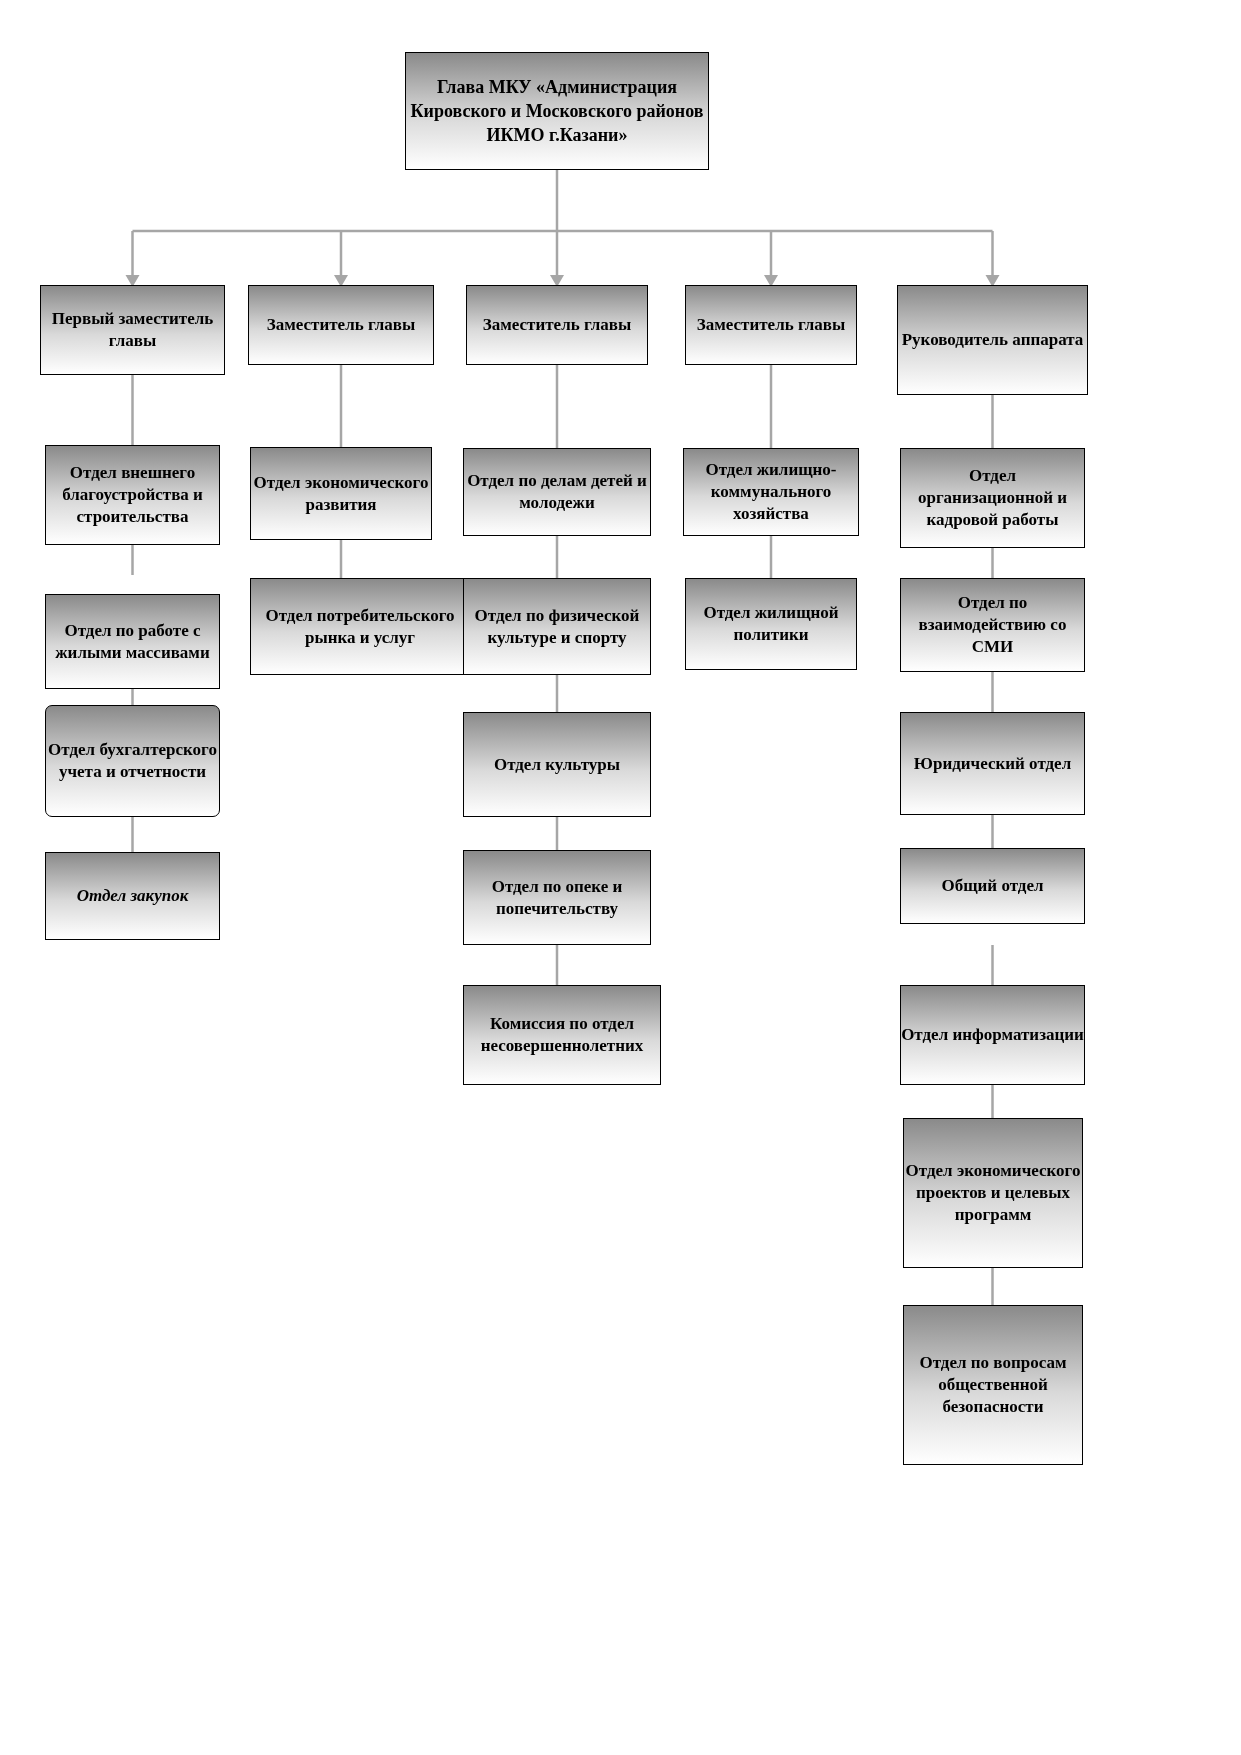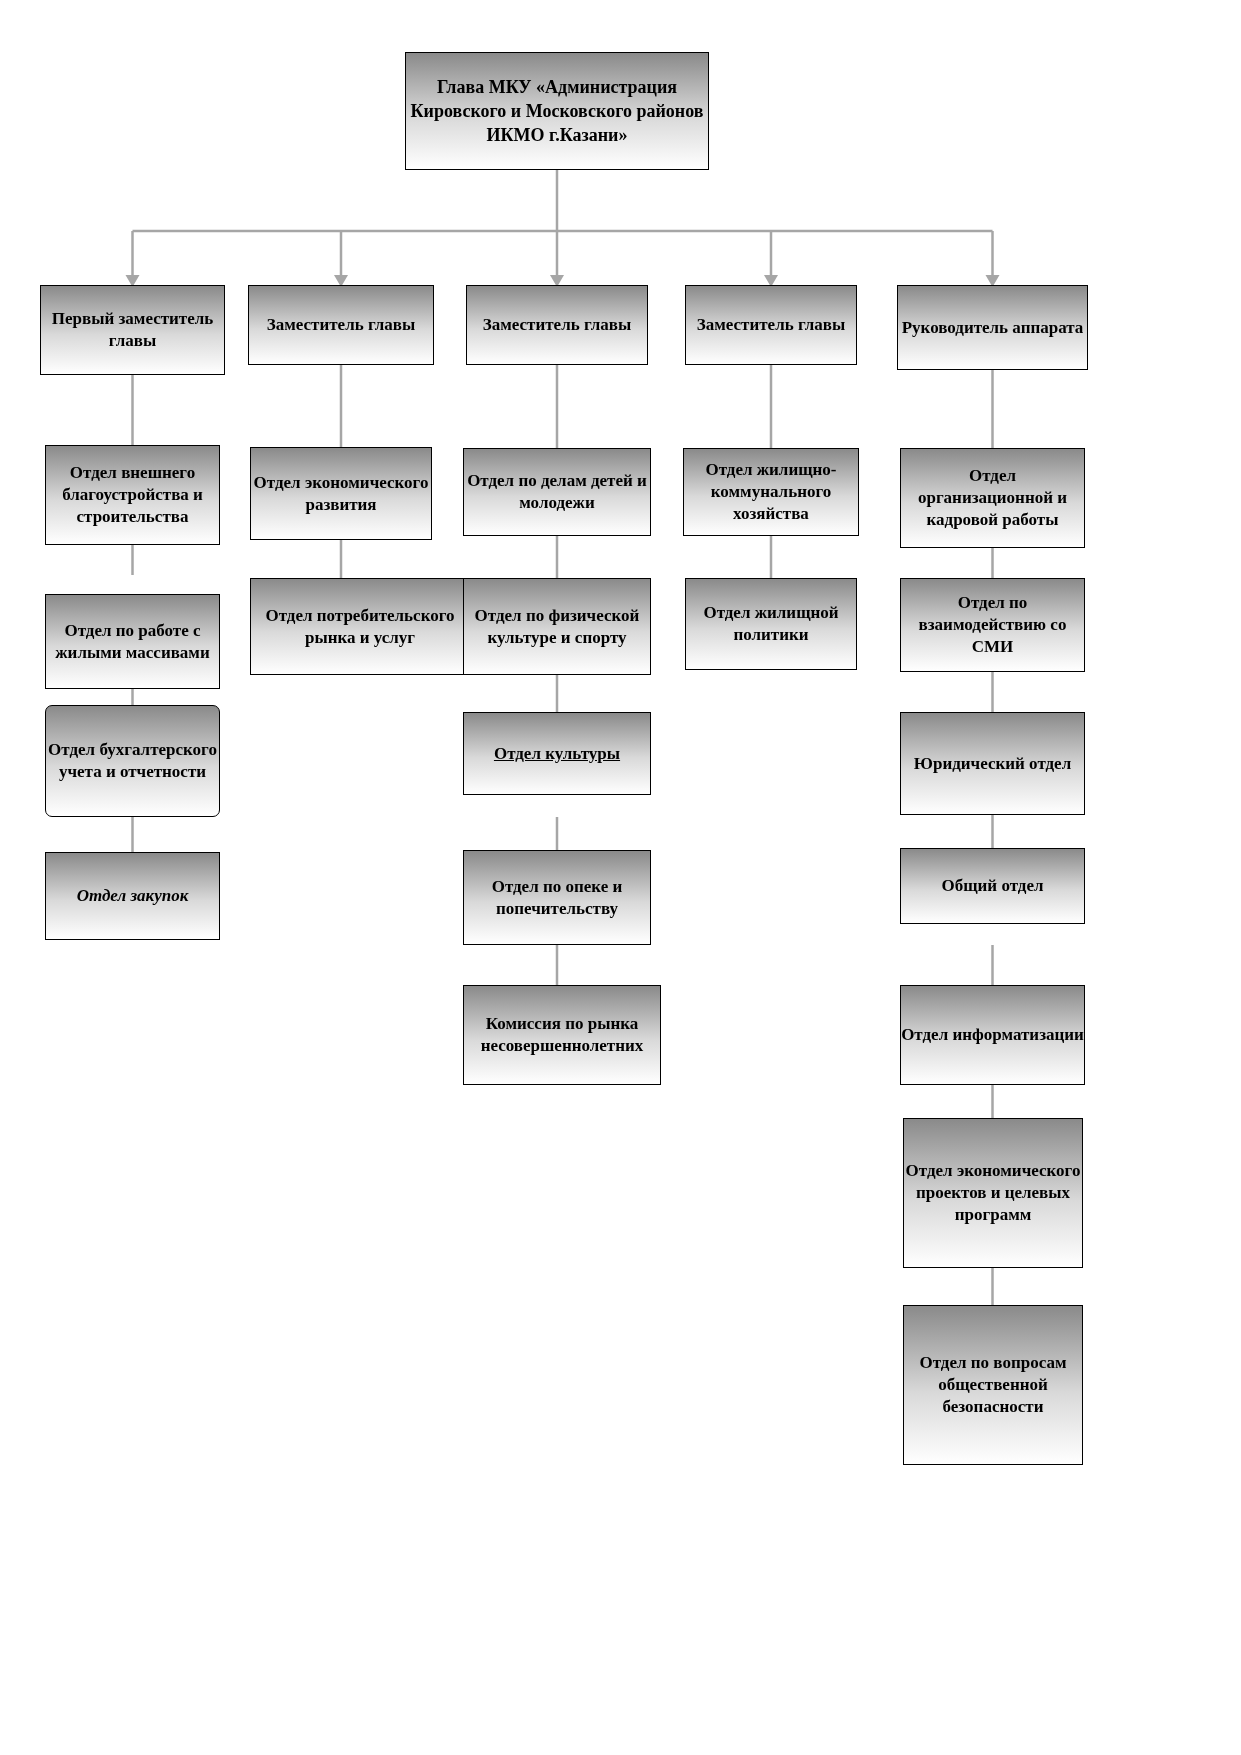--- a/index.html
+++ b/index.html
@@ -83,35 +83,35 @@
     <polygon points="985.5,275 999.5,275 992.5,287"></polygon>
   </g>
 </svg>
 
 <div class="box root" style="left:405px; top:52px; width:304px; height:118px;">Глава МКУ «Администрация Кировского и Московского районов ИКМО г.Казани»</div>
 
 <div class="box" style="left:40px;  top:285px; width:185px; height:90px;">Первый заместитель главы</div>
 <div class="box" style="left:248px; top:285px; width:186px; height:80px;">Заместитель главы</div>
 <div class="box" style="left:466px; top:285px; width:182px; height:80px;">Заместитель главы</div>
 <div class="box" style="left:685px; top:285px; width:172px; height:80px;">Заместитель главы</div>
-<div class="box" style="left:897px; top:285px; width:191px; height:85px;">Руководитель аппарата</div>
+<div class="box" style="left:897px; top:285px; width:191px; height:110px;">Руководитель аппарата</div>
 
 <div class="box" style="left:45px; top:445px; width:175px; height:100px;">Отдел внешнего благоустройства и строительства</div>
 <div class="box" style="left:45px; top:575px; width:175px; height:95px;margin-top:19px;">Отдел по работе с жилыми массивами</div>
 <div class="box" style="left:45px; top:705px; width:175px; height:112px;border-radius:7px;">Отдел бухгалтерского учета и отчетности</div>
 <div class="box" style="left:45px; top:852px; width:175px; height:88px;font-style:italic;">Отдел закупок</div>
 
 <div class="box" style="left:250px; top:447px; width:182px; height:93px;">Отдел экономического развития</div>
 <div class="box" style="left:250px; top:578px; width:220px; height:97px;">Отдел потребительского рынка и услуг</div>
 
 <div class="box" style="left:463px; top:448px; width:188px; height:88px;">Отдел по делам детей и молодежи</div>
 <div class="box" style="left:463px; top:578px; width:188px; height:97px;">Отдел по физической культуре и спорту</div>
-<div class="box" style="left:463px; top:712px; width:188px; height:83px;text-decoration:underline;">Отдел культуры</div>
+<div class="box" style="left:463px; top:712px; width:188px; height:105px;">Отдел культуры</div>
 <div class="box" style="left:463px; top:850px; width:188px; height:95px;">Отдел по опеке и попечительству</div>
-<div class="box" style="left:463px; top:985px; width:198px; height:100px;">Комиссия по рынка несовершеннолетних</div>
+<div class="box" style="left:463px; top:985px; width:198px; height:100px;">Комиссия по отдел несовершеннолетних</div>
 
 <div class="box" style="left:683px; top:448px; width:176px; height:88px;">Отдел жилищно-коммунального хозяйства</div>
 <div class="box" style="left:685px; top:578px; width:172px; height:92px;">Отдел жилищной политики</div>
 
 <div class="box" style="left:900px; top:448px; width:185px; height:100px;">Отдел организационной и кадровой работы</div>
 <div class="box" style="left:900px; top:578px; width:185px; height:94px;">Отдел по взаимодействию со СМИ</div>
 <div class="box" style="left:900px; top:712px; width:185px; height:103px;">Юридический отдел</div>
 <div class="box" style="left:900px; top:848px; width:185px; height:76px;">Общий отдел</div>
 <div class="box" style="left:900px; top:985px; width:185px; height:100px;">Отдел информатизации</div>
 <div class="box" style="left:903px; top:1118px; width:180px; height:150px;">Отдел экономического проектов и целевых программ</div>

